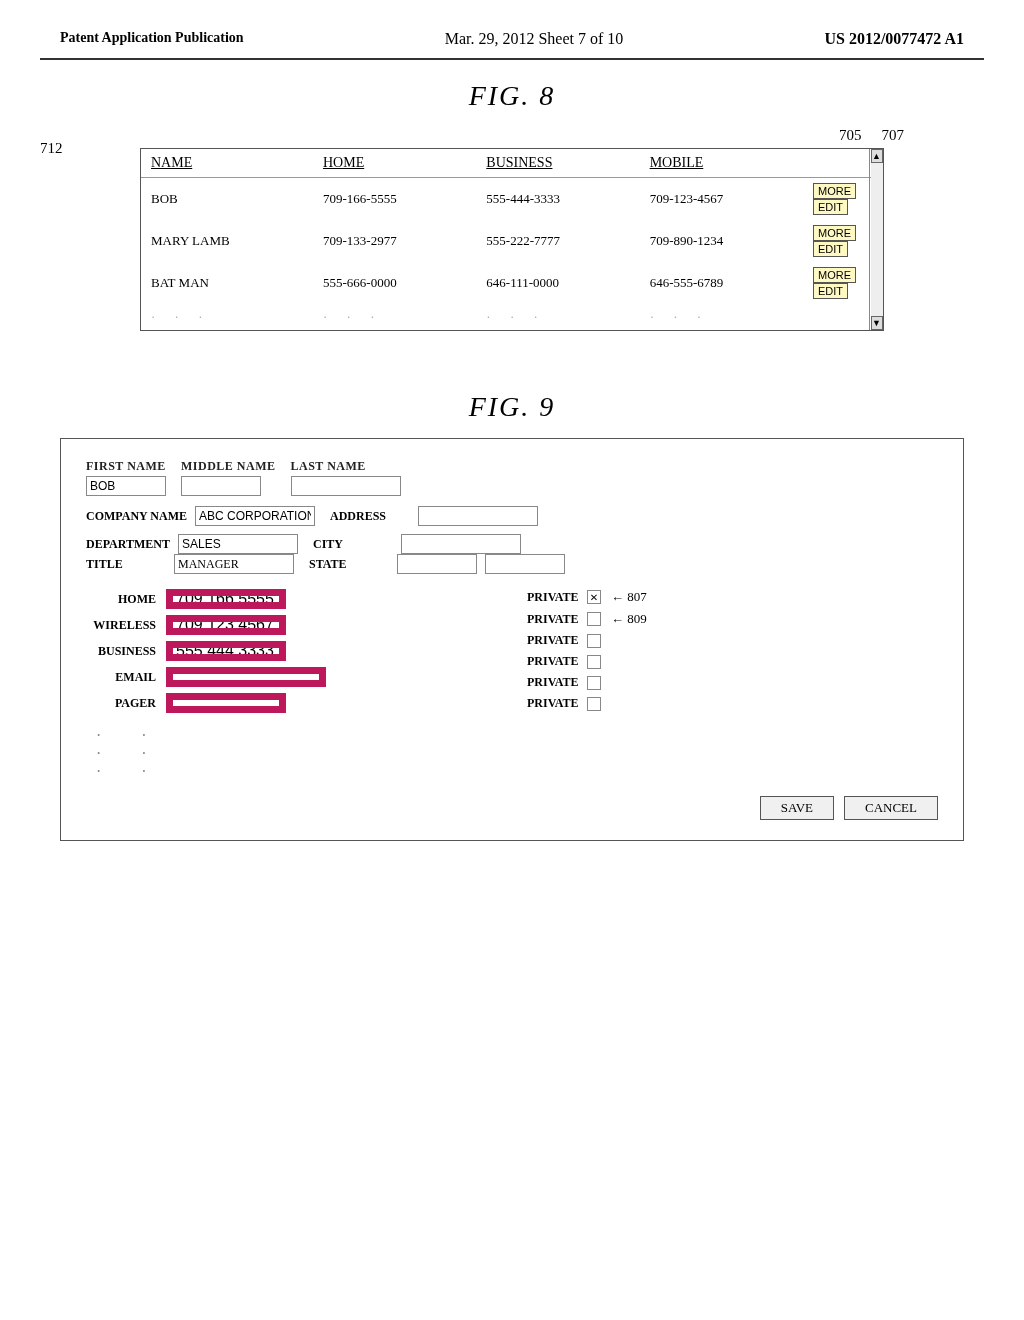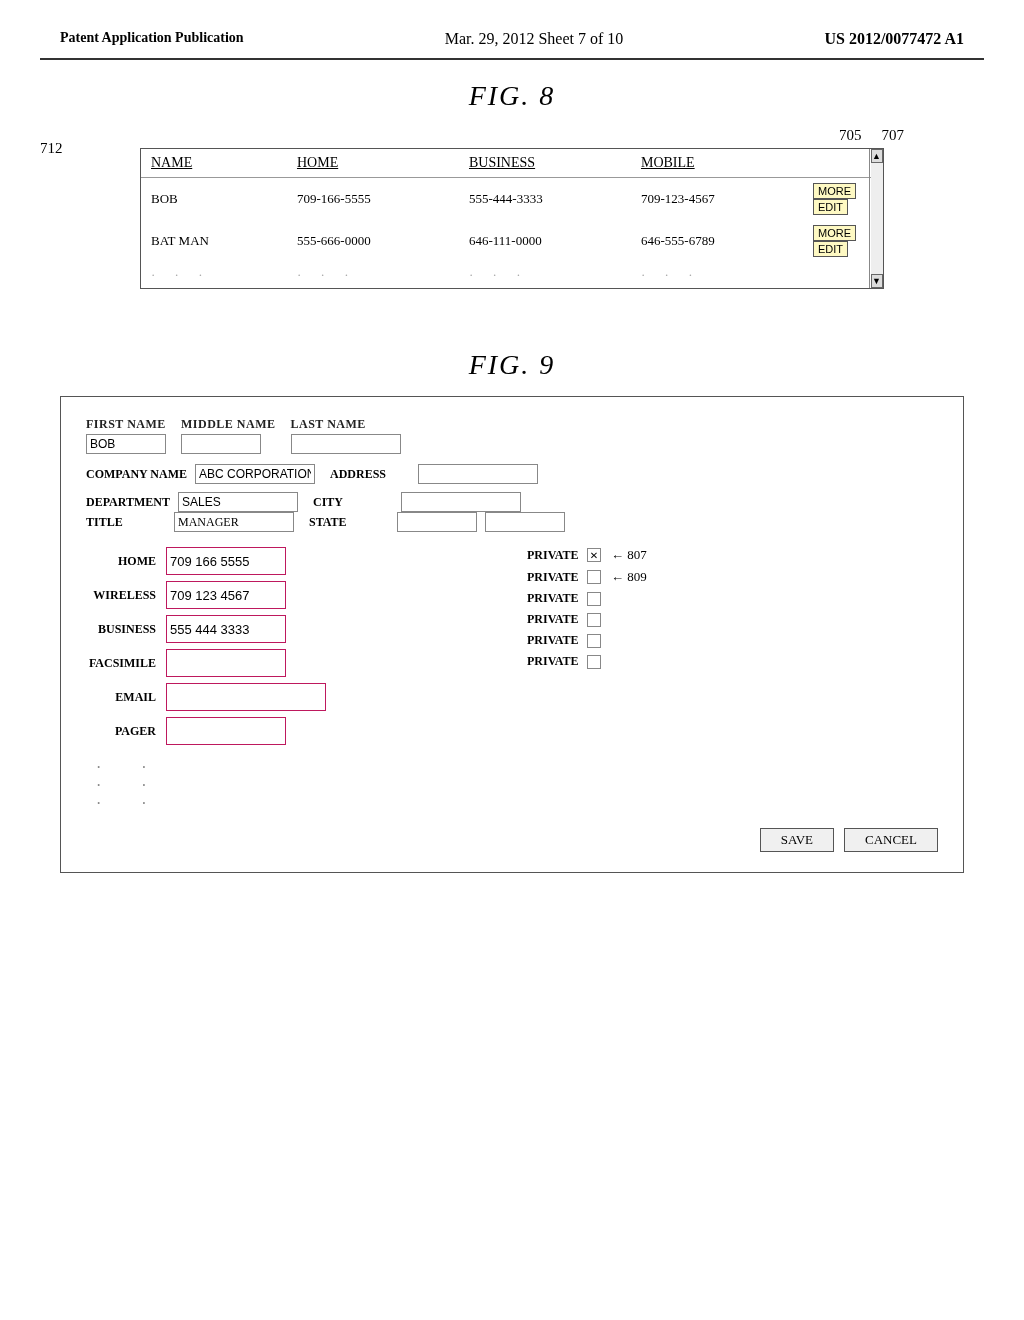--- a/index.html
+++ b/index.html
@@ -228,24 +228,24 @@
     }
 
     .phone-label {
       font-size: 12px;
       font-weight: bold;
       width: 70px;
       text-align: right;
     }
 
     .phone-input {
-      border: 1px solid #be185d;
-      height: 28px;
+      border: 7px solid #be185d;
+      height: 20px;
       width: 120px;
-      font-size: 13px;
+      font-size: 16px;
       padding: 0 3px;
     }
 
     .private-label {
       font-size: 12px;
       font-weight: bold;
       width: 50px;
     }
 
     .private-checkbox {
@@ -355,20 +355,30 @@
             <td>BOB</td>
             <td>709-166-5555</td>
             <td>555-444-3333</td>
             <td>709-123-4567</td>
             <td>
               <button class="fig8-btn">MORE</button>
               <button class="fig8-btn">EDIT</button>
             </td>
           </tr>
           <tr>
+            <td>MARY LAMB</td>
+            <td>709-133-2977</td>
+            <td>555-222-7777</td>
+            <td>709-890-1234</td>
+            <td>
+              <button class="fig8-btn">MORE</button>
+              <button class="fig8-btn">EDIT</button>
+            </td>
+          </tr>
+          <tr>
             <td>BAT MAN</td>
             <td>555-666-0000</td>
             <td>646-111-0000</td>
             <td>646-555-6789</td>
             <td>
               <button class="fig8-btn">MORE</button>
               <button class="fig8-btn">EDIT</button>
             </td>
           </tr>
           <tr>
@@ -460,24 +470,20 @@
         <div class="fig9-phone-row">
           <div class="phone-label">WIRELESS</div>
           <input class="phone-input" type="text" value="709 123 4567" style="">
         </div>
 
         <div class="fig9-phone-row">
           <div class="phone-label">BUSINESS</div>
           <input class="phone-input" type="text" value="555 444 3333" style="">
         </div>
 
-        <div class="fig9-phone-row">
-          <div class="phone-label">FACSIMILE</div>
-          <input class="phone-input" type="text" value="" style="">
-        </div>
 
         <div class="fig9-phone-row">
           <div class="phone-label">EMAIL</div>
           <input class="phone-input" type="text" style="width: 160px;" value="">
         </div>
 
         <div class="fig9-phone-row">
           <div class="phone-label">PAGER</div>
           <input class="phone-input" type="text" value="" style="">
         </div>

